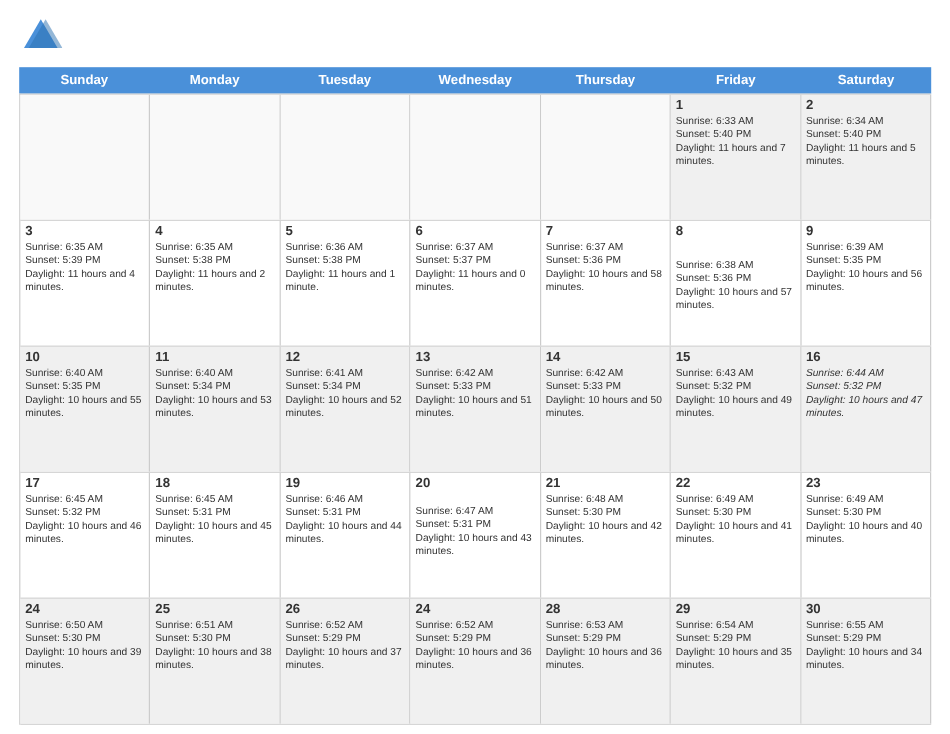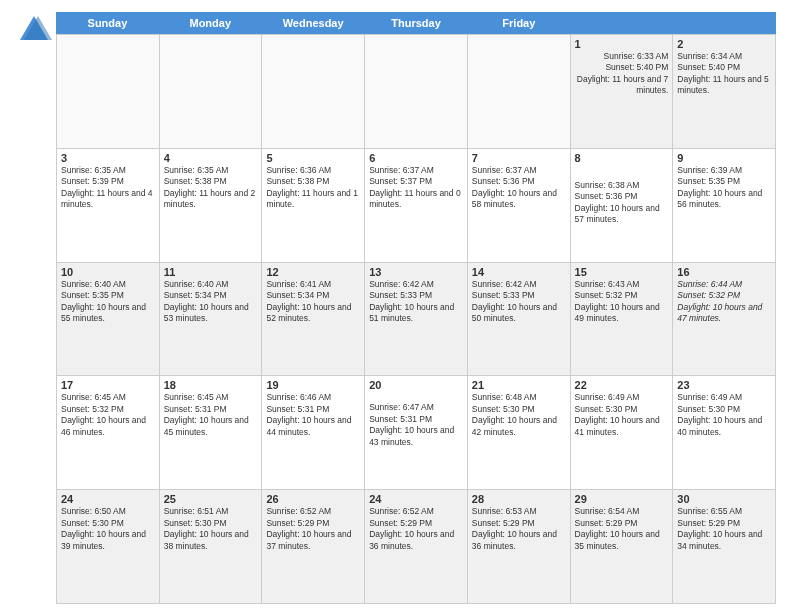--- a/index.html
+++ b/index.html
@@ -8,21 +8,21 @@
       background: #fff;
       width: 792px;
       height: 612px;
       overflow: hidden;
     }
     .page {
       width: 792px;
       height: 612px;
       padding: 12px 16px 8px 16px;
       display: flex;
-      flex-direction: row;
+      flex-direction: column;
     }
     .header {
       display: flex;
       justify-content: space-between;
       align-items: flex-start;
       margin-bottom: 8px;
     }
     .logo {
       display: flex;
       align-items: center;
@@ -133,34 +133,36 @@
     <div class="title-area">
       <div class="month-title"></div>
       <div class="subtitle"></div>
     </div>
   </div>
 
   <div class="calendar">
     <div class="cal-header" id="cal-header">
         <div class="cal-header-cell">Sunday</div>
         <div class="cal-header-cell">Monday</div>
+        <div class="cal-header-cell">Tuesday</div>
         <div class="cal-header-cell">Wednesday</div>
         <div class="cal-header-cell">Thursday</div>
         <div class="cal-header-cell">Friday</div>
+        <div class="cal-header-cell">Saturday</div>
       </div>
     <div class="cal-body" id="cal-body">
         <div class="cal-row">
           <div class="cal-cell empty"></div>
           <div class="cal-cell empty"></div>
           <div class="cal-cell empty"></div>
           <div class="cal-cell empty"></div>
           <div class="cal-cell empty"></div>
           <div class="cal-cell shaded">
             <div class="day-num">1</div>
-            <div class="day-info" style="white-space: pre-line; text-align: right;">Sunrise: 6:33 AM
+            <div class="day-info" style="white-space: pre-line;">Sunrise: 6:33 AM
 Sunset: 5:40 PM
 Daylight: 11 hours and 7 minutes.</div>
           </div>
           <div class="cal-cell shaded">
             <div class="day-num">2</div>
             <div class="day-info" style="white-space: pre-line;">Sunrise: 6:34 AM
 Sunset: 5:40 PM
 Daylight: 11 hours and 5 minutes.</div>
           </div>
         </div>

